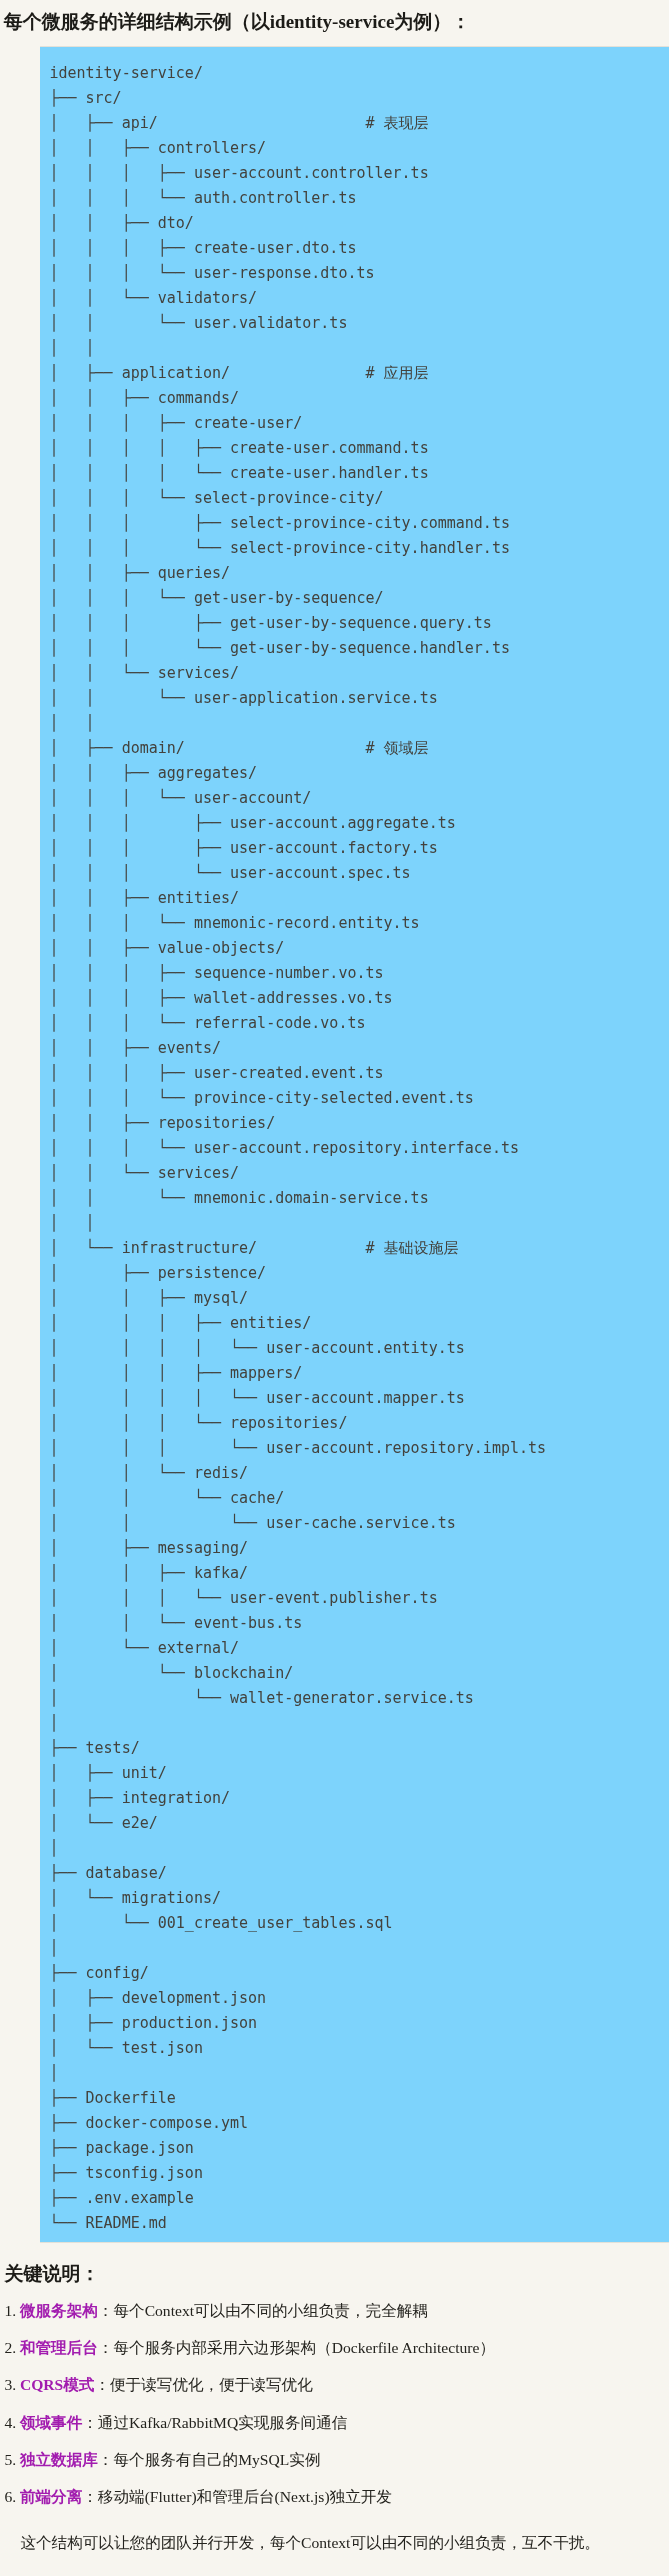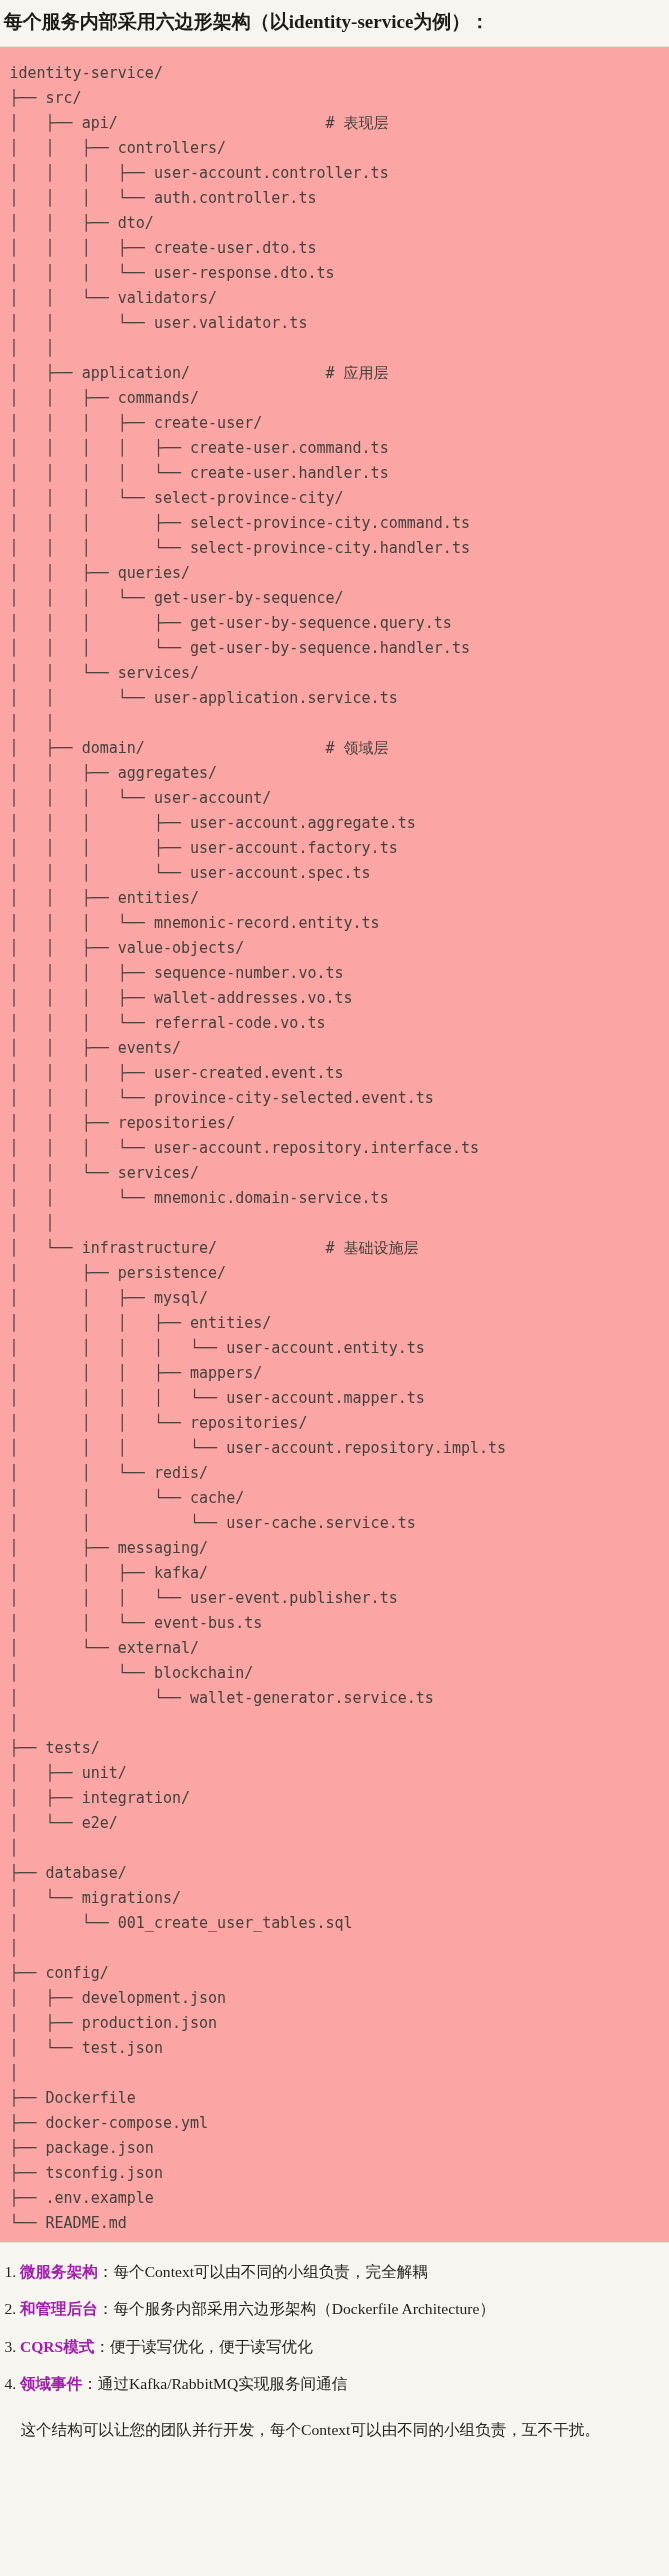--- a/index.html
+++ b/index.html
@@ -17,22 +17,23 @@
     padding: 10px 6.3px 11.3px 3.8px;
     font-family: "Liberation Serif", serif;
     font-weight: 700;
     font-size: 19px;
     line-height: 1.3;
     color: #1c1b17;
   }
   .code-section {
     border-top: 1.3px solid #e4e1d8;
     border-bottom: 1.3px solid #e4e1d8;
-    background: #fca5a5;
+    background: #7dd3fc;
     padding: 13.8px 6.3px 6.3px 9.4px;
+    margin-left: 40px;
   }
   .tree {
     margin: 0;
     font-family: "DejaVu Sans Mono", monospace;
     font-size: 15px;
     line-height: 25px;
     color: #43423d;
     white-space: pre;
   }
   .notes {
@@ -57,21 +58,21 @@
   .closing-paragraph {
     margin: 26px 0 0 16px;
     font-size: 15.6px;
     line-height: 1.3;
     color: #24231e;
   }
 </style>
 </head>
 <body>
 
-<h2 class="title">每个服务内部采用六边形架构（以identity-service为例）：</h2>
+<h2 class="title">每个微服务的详细结构示例（以identity-service为例）：</h2>
 
 <section class="code-section">
   <pre class="tree">identity-service/
 ├── src/
 │   ├── api/                       # 表现层
 │   │   ├── controllers/
 │   │   │   ├── user-account.controller.ts
 │   │   │   └── auth.controller.ts
 │   │   ├── dto/
 │   │   │   ├── create-user.dto.ts
@@ -150,26 +151,29 @@
 │
 ├── Dockerfile
 ├── docker-compose.yml
 ├── package.json
 ├── tsconfig.json
 ├── .env.example
 └── README.md</pre>
 </section>
 
 <section class="notes">
+  <h2 class="notes-heading">关键说明：</h2>
 
   <div class="note-item"><span class="num">1.</span><strong>微服务架构</strong><span>：每个Context可以由不同的小组负责，完全解耦</span></div>
 
   <div class="note-item"><span class="num">2.</span><strong>和管理后台</strong><span>：每个服务内部采用六边形架构（Dockerfile Architecture）</span></div>
 
   <div class="note-item"><span class="num">3.</span><strong>CQRS模式</strong><span>：便于读写优化，便于读写优化</span></div>
 
   <div class="note-item"><span class="num">4.</span><strong>领域事件</strong><span>：通过Kafka/RabbitMQ实现服务间通信</span></div>
 
+  <div class="note-item"><span class="num">5.</span><strong>独立数据库</strong><span>：每个服务有自己的MySQL实例</span></div>
 
+  <div class="note-item"><span class="num">6.</span><strong>前端分离</strong><span>：移动端(Flutter)和管理后台(Next.js)独立开发</span></div>
 
   <p class="closing-paragraph">这个结构可以让您的团队并行开发，每个Context可以由不同的小组负责，互不干扰。</p>
 </section>
 
 
 </body></html>

